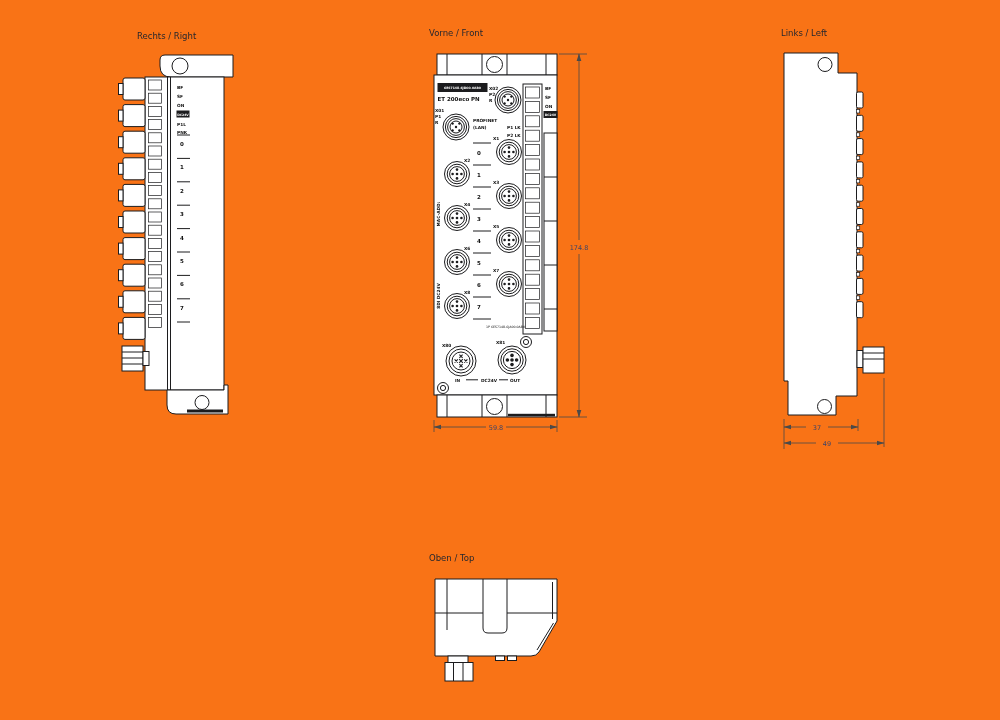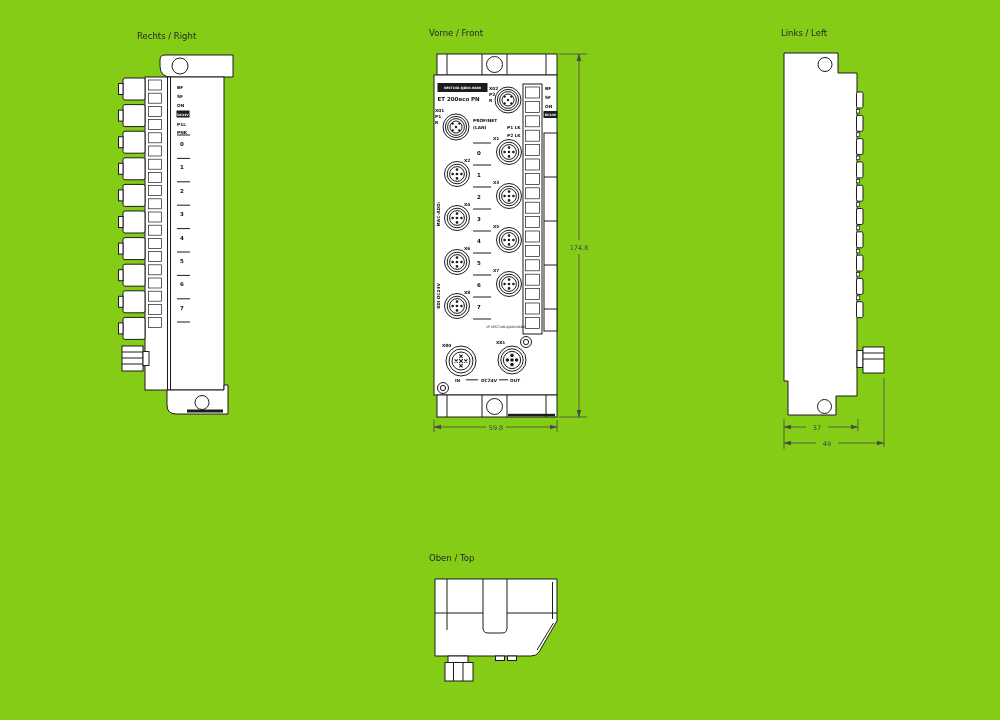--- a/index.html
+++ b/index.html
@@ -1,16 +1,16 @@
 <!DOCTYPE html>
 <html style="--line: #1c1c1e; --text: #26272e; --dim: #3d4468; --dimline: #4a4a4a;"><head>
 <meta charset="utf-8">
 <style>
   html,body{margin:0;padding:0;background:#fff;}
-  .stage{position:relative;width:1000px;height:720px;background:#84cc16;overflow:hidden;
+  .stage{position:relative;width:1000px;height:720px;background:#f97316;overflow:hidden;
          font-family:"DejaVu Sans",sans-serif;}
   svg{display:block;}
   .ln{stroke:var(--line,#1c1c1e);stroke-width:1;fill:none;}
   .thin{fill:#fff;stroke:var(--line,#1c1c1e);stroke-width:.7;}
   .fw{fill:#fff;stroke:var(--line,#1c1c1e);stroke-width:1;}
   .blk{fill:var(--line,#1c1c1e);stroke:none;}
   .px{stroke:var(--line,#1c1c1e);stroke-width:1.1;fill:none;}
   .dimln{stroke:var(--dimline,#4a4a4a);stroke-width:.8;fill:none;}
   text{font-family:"DejaVu Sans",sans-serif;fill:var(--text,#26272e);}
   .t-title{font-size:8.5px;}

